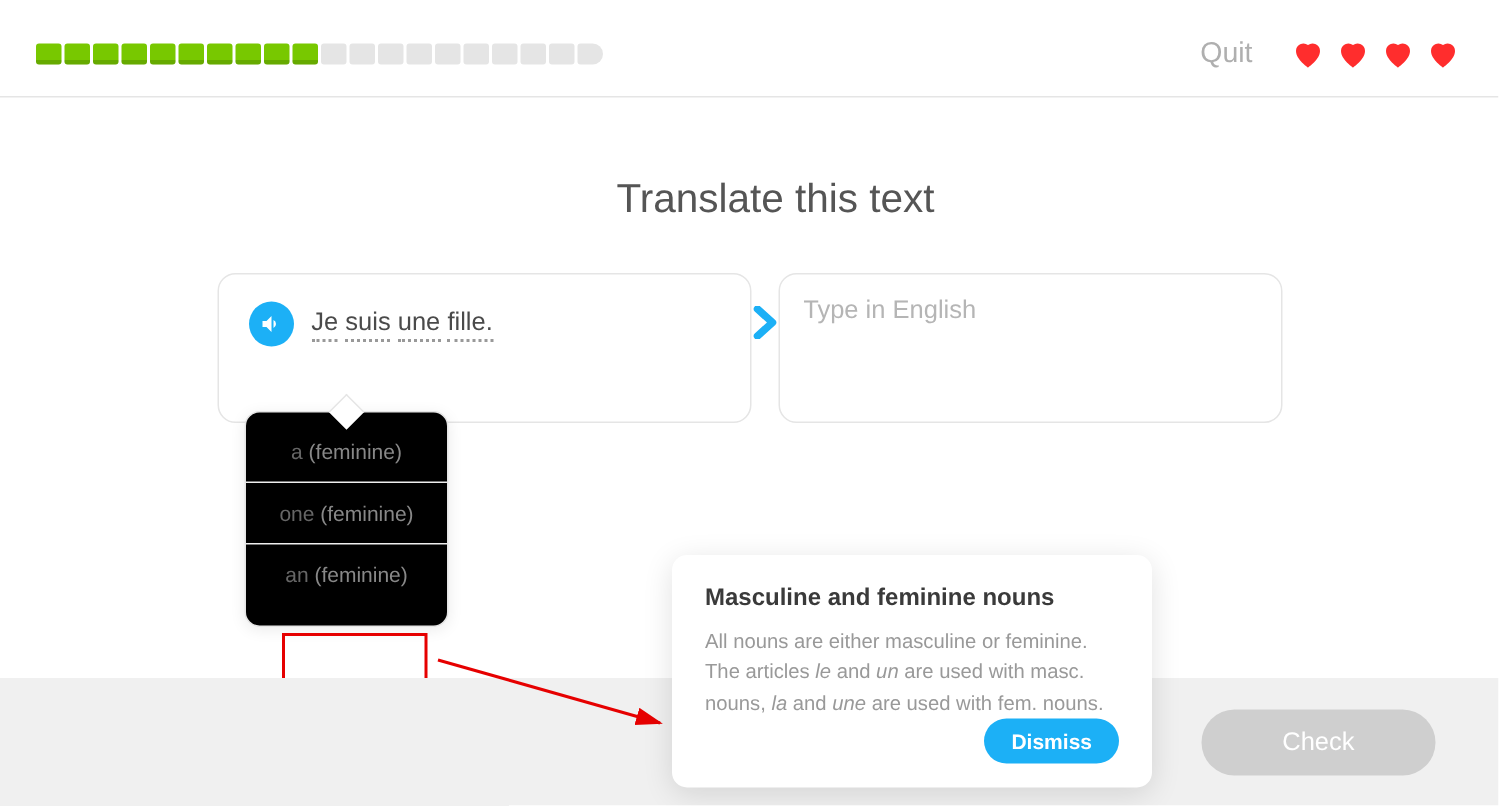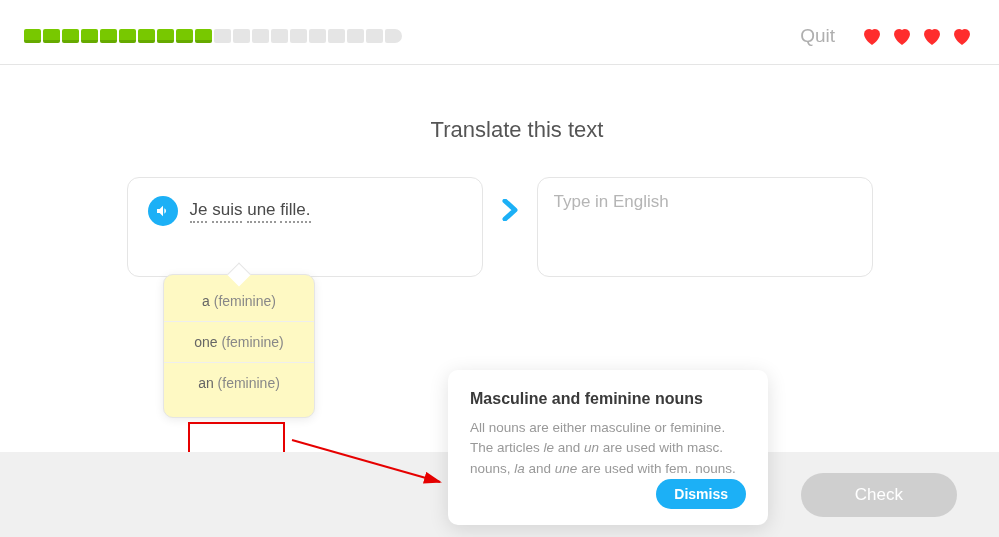--- a/index.html
+++ b/index.html
@@ -50,31 +50,30 @@
       margin-right: 24px;
       cursor: pointer;
     }
     .hearts {
       display: flex;
       gap: 4px;
     }
     .heart svg { display: block; }
     .title {
       text-align: center;
-      font-size: 22px;
+      font-size: 27px;
       color: #555;
       font-weight: 500;
       margin-top: 52px;
       padding-left: 35px;
     }
     .exercise {
       display: flex;
       align-items: flex-start;
       justify-content: center;
-      gap: 18px;
       margin-top: 34px;
       position: relative;
     }
     .source-card {
       width: 356px;
       min-height: 100px;
       border: 1px solid #e5e5e5;
       border-radius: 12px;
       padding: 18px 20px;
       display: flex;
@@ -123,22 +122,22 @@
       color: #555;
       resize: none;
       font-family: inherit;
     }
     .answer-input::placeholder { color: #b5b5b5; }
 
     .hint-popup {
       position: absolute;
       left: 163px;
       top: 274px;
-      width: 152px;
-      background: #fef9c3;
+      width: 136px;
+      background: #000000;
       border: 1px solid #e5e5e5;
       border-radius: 10px;
       box-shadow: 0 2px 10px rgba(0,0,0,0.08);
       padding: 6px 0 14px 0;
     }
     .hint-popup::before {
       content: '';
       position: absolute;
       top: -9px;
       left: 50%;

